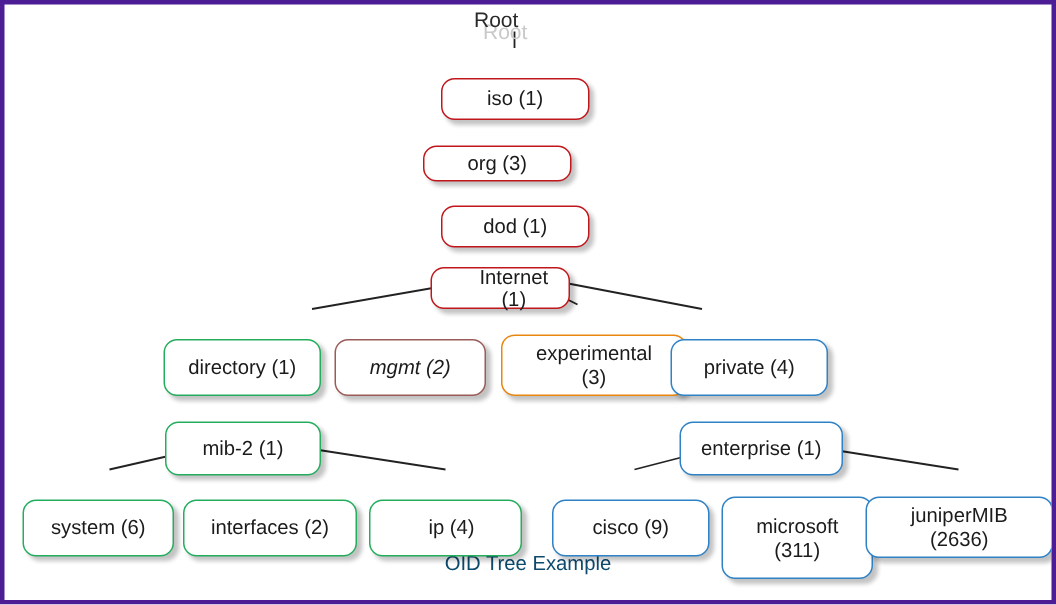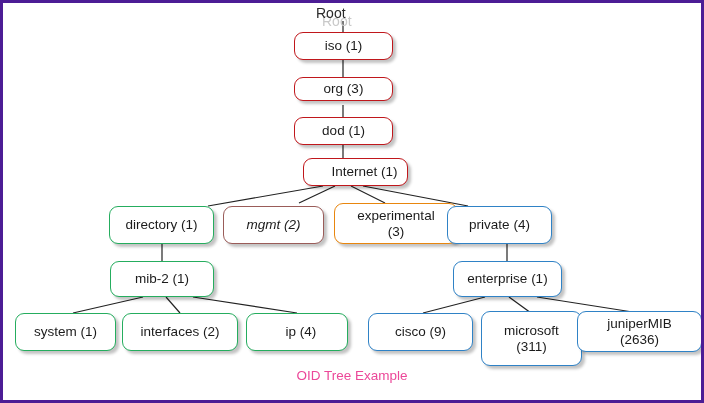--- a/index.html
+++ b/index.html
@@ -34,20 +34,21 @@
     align-items:center;
     justify-content:center;
     text-align:center;
     font-size:13.5px;
     color:#1b1b1b;
     line-height:1.12;
     box-shadow:3px 3px 3px rgba(0,0,0,0.24);
     z-index:3;
     white-space:pre-line;
     padding:0 4px;
+    margin-top:20px;
   }
 
   .c-red    { border-color:#c0171c; }
   .c-green  { border-color:#25ad5e; }
   .c-maroon { border-color:#9a5c59; }
   .c-orange { border-color:#e8860e; }
   .c-blue   { border-color:#2f82c6; }
 
   
   #root-label{
@@ -63,21 +64,21 @@
     color:#c9c9c9;
     z-index:2;
     white-space:nowrap;
   }
 
   #caption{
     position:absolute;
     width:100%;
     text-align:center;
     font-size:13.5px;
-    color:#ec4899;
+    color:#0c4a6e;
   }
 </style>
 </head>
 <body>
 
 <div id="canvas">
 
   <svg id="edges" viewBox="0 0 704 403" xmlns="http://www.w3.org/2000/svg">
       <line x1="340" y1="18" x2="340" y2="29" stroke="#222222" stroke-width="1.2"></line>
       <line x1="340" y1="57" x2="340" y2="74" stroke="#222222" stroke-width="1.2"></line>
@@ -95,31 +96,31 @@
       <line x1="482" y1="294" x2="420" y2="310" stroke="#222222" stroke-width="1.2"></line>
       <line x1="506" y1="294" x2="528" y2="310" stroke="#222222" stroke-width="1.2"></line>
       <line x1="534" y1="294" x2="636" y2="310" stroke="#222222" stroke-width="1.2"></line>
     </svg>
 
   <div id="root-label-ghost" style="left: 319px; top: 10px;">Root</div>
   <div id="root-label" style="left: 313px; top: 2px;">Root</div>
 
   <div id="nodes-layer">
       <div class="node c-red" style="left: 291px; top: 29px; width: 99px; height: 28px;">iso (1)</div>
-      <div class="node c-red" style="left: 291px; top: 74px; width: 99px; height: 24px;">org (3)</div>
+      <div class="node c-red" style="left: 279px; top: 74px; width: 99px; height: 24px;">org (3)</div>
       <div class="node c-red" style="left: 291px; top: 114px; width: 99px; height: 28px;">dod (1)</div>
-      <div class="node c-red" style="left: 300px; top: 155px; width: 105px; height: 28px; padding-left: 22px;">Internet (1)</div>
+      <div class="node c-red" style="left: 284px; top: 155px; width: 93px; height: 28px; padding-left: 22px;">Internet (1)</div>
       <div class="node c-green" style="left: 106px; top: 203px; width: 105px; height: 38px;">directory (1)</div>
       <div class="node c-maroon" style="left: 220px; top: 203px; width: 101px; height: 38px; font-style: italic;">mgmt (2)</div>
       <div class="node c-orange" style="left: 331px; top: 200px; width: 124px; height: 41px;">experimental
 (3)</div>
       <div class="node c-blue" style="left: 444px; top: 203px; width: 105px; height: 38px;">private (4)</div>
       <div class="node c-green" style="left: 107px; top: 258px; width: 104px; height: 36px;">mib-2 (1)</div>
       <div class="node c-blue" style="left: 450px; top: 258px; width: 109px; height: 36px;">enterprise (1)</div>
-      <div class="node c-green" style="left: 12px; top: 310px; width: 101px; height: 38px;">system (1)</div>
+      <div class="node c-green" style="left: 12px; top: 310px; width: 101px; height: 38px;">system (6)</div>
       <div class="node c-green" style="left: 119px; top: 310px; width: 116px; height: 38px;">interfaces (2)</div>
       <div class="node c-green" style="left: 243px; top: 310px; width: 102px; height: 38px; padding-left: 12px;">ip (4)</div>
       <div class="node c-blue" style="left: 365px; top: 310px; width: 105px; height: 38px;">cisco (9)</div>
       <div class="node c-blue" style="left: 478px; top: 308px; width: 101px; height: 55px; text-align: center;">microsoft
 (311)</div>
       <div class="node c-blue" style="left: 574px; top: 308px; width: 125px; height: 41px;">juniperMIB
 (2636)</div>
     </div>
 
   <div id="caption" style="top: 365px;">OID Tree Example</div>

